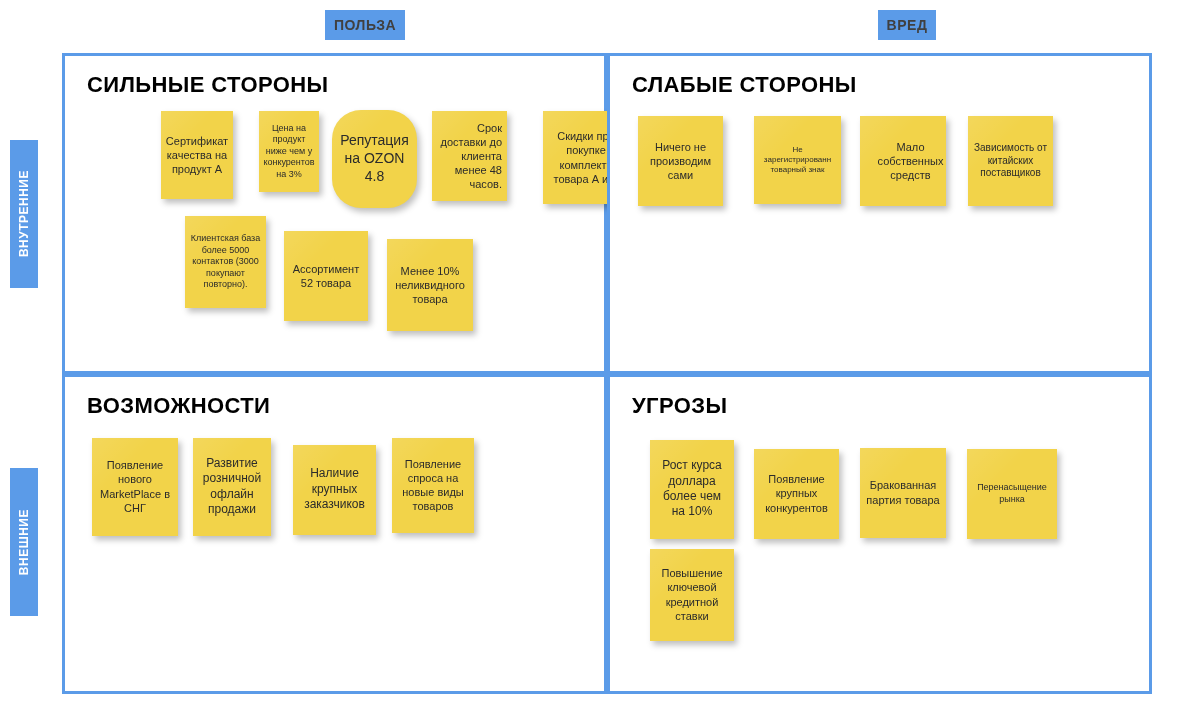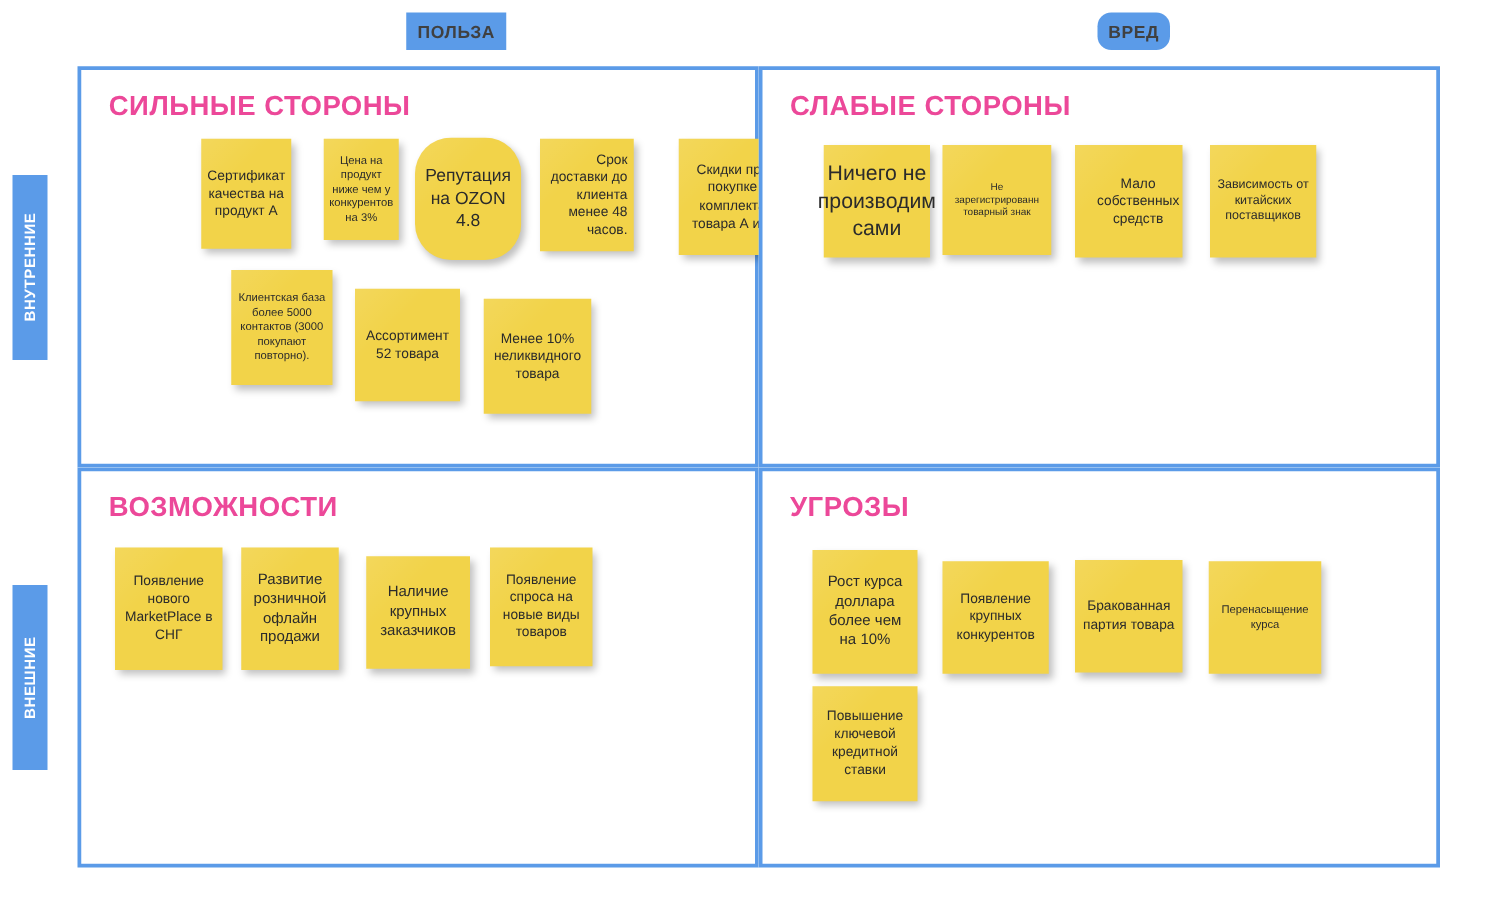--- a/index.html
+++ b/index.html
@@ -22,21 +22,21 @@
     color: #404040;
     font-weight: bold;
     font-size: 14px;
     letter-spacing: 0.5px;
     text-align: center;
     line-height: 30px;
     height: 30px;
     top: 10px;
   }
   #label-polza { left: 325px; width: 80px; }
-  #label-vred  { left: 878px; width: 58px; border-radius: 11px; }
+  #label-vred  { left: 878px; width: 58px; }
 
   
   .axis-label-side {
     position: absolute;
     background: #5B9BE8;
     color: #ffffff;
     font-weight: bold;
     font-size: 12px;
     letter-spacing: 0.5px;
     width: 28px;
@@ -67,21 +67,21 @@
   .quadrant {
     position: relative;
     box-sizing: border-box;
     border: 3px solid #5B9BE8;
     background: #ffffff;
   }
   .q-title {
     position: absolute;
     left: 22px;
     top: 16px;
-    color: #ec4899;
+    color: #000000;
     font-weight: bold;
     font-size: 22px;
     letter-spacing: 0.4px;
     white-space: nowrap;
   }
   .notes-layer {
     position: absolute;
     inset: 0;
   }
 
@@ -141,21 +141,21 @@
           <span>Ассортимент 52 товара</span>
         </div>
         <div class="note" style="left: 322px; top: 183px; width: 86px; height: 92px; font-size: 11px;">
           <span>Менее 10% неликвидного товара</span>
         </div>
       </div>
   </div>
   <div class="quadrant">
     <div class="q-title">СЛАБЫЕ СТОРОНЫ</div>
     <div class="notes-layer">
-        <div class="note" style="left: 49px; top: 60px; width: 85px; height: 90px; font-size: 17px; text-align: center;">
+        <div class="note" style="left: 28px; top: 60px; width: 85px; height: 90px; font-size: 11px; text-align: center;">
           <span>Ничего не производим сами</span>
         </div>
         <div class="note" style="left: 144px; top: 60px; width: 87px; height: 88px; font-size: 8px;">
           <span>Не зарегистрированн товарный знак</span>
         </div>
         <div class="note" style="left: 250px; top: 60px; width: 86px; height: 90px; font-size: 11px; padding-left: 20px;">
           <span>Мало собственных средств</span>
         </div>
         <div class="note" style="left: 358px; top: 60px; width: 85px; height: 90px; font-size: 10px;">
           <span>Зависимость от китайских поставщиков</span>
@@ -185,20 +185,20 @@
         <div class="note" style="left: 40px; top: 63px; width: 84px; height: 99px; font-size: 12px;">
           <span>Рост курса доллара более чем на 10%</span>
         </div>
         <div class="note" style="left: 144px; top: 72px; width: 85px; height: 90px; font-size: 11px;">
           <span>Появление крупных конкурентов</span>
         </div>
         <div class="note" style="left: 250px; top: 71px; width: 86px; height: 90px; font-size: 11px;">
           <span>Бракованная партия товара</span>
         </div>
         <div class="note" style="left: 357px; top: 72px; width: 90px; height: 90px; font-size: 9px;">
-          <span>Перенасыщение курса</span>
+          <span>Перенасыщение рынка</span>
         </div>
         <div class="note" style="left: 40px; top: 172px; width: 84px; height: 92px; font-size: 11px;">
           <span>Повышение ключевой кредитной ставки</span>
         </div>
       </div>
   </div>
 </div>
 
 </body></html>

